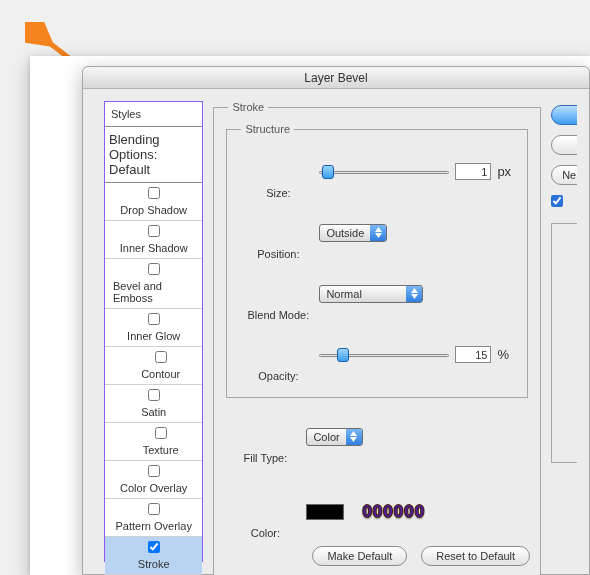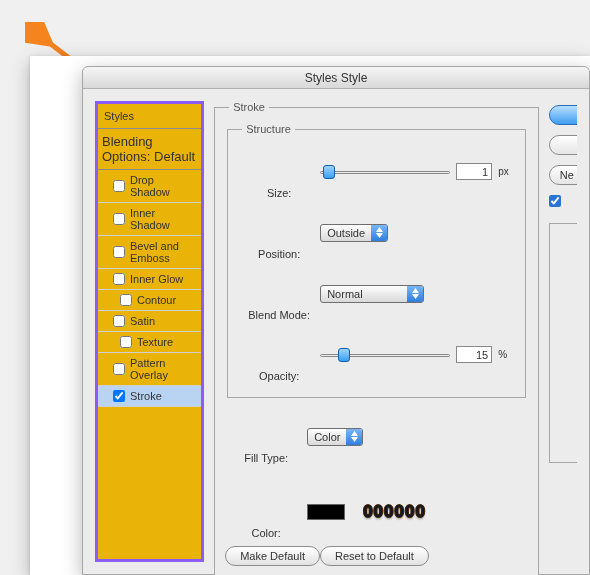--- a/index.html
+++ b/index.html
@@ -3,48 +3,48 @@
 <meta charset="utf-8">
 <style>
   * { box-sizing: border-box; margin: 0; padding: 0; }
   body { font-family: "Lucida Grande", Helvetica, Arial, sans-serif; font-size: 11px; background: #f0f0f0; width: 590px; height: 575px; overflow: hidden; position: relative; color: #333; }
   .outer { position: absolute; left: 30px; top: 56px; right: 0; bottom: 0; background: #fff; box-shadow: 0 6px 18px rgba(0,0,0,0.25), 0 1px 4px rgba(0,0,0,0.15); }
   .inner-canvas { position: absolute; left: 0; top: 0; right: 0; bottom: 0; background: #fff; }
   .window { position: absolute; left: 82px; top: 66px; right: 0; bottom: 0; background: #ececec; border: 1px solid #a6a6a6; border-radius: 6px 6px 0 0; box-shadow: 0 6px 20px rgba(0,0,0,0.28); }
   .titlebar { height: 22px; border-bottom: 1px solid #b0b0b0; border-radius: 6px 6px 0 0;
     background: linear-gradient(#f6f6f6,#d8d8d8); text-align: center; line-height: 22px; font-size: 12px; color: #333; }
   .content { position: absolute; top: 22px; left: 0; right: 0; bottom: 0; padding: 12px; display: flex; gap: 10px; }
-  .styles-list { width: 130px; border: 3px solid #8b5cf6; background: #eab308; }
+  .styles-list { width: 130px; border: 1px solid #8b5cf6; background: #ffffff; margin-left: 9px; }
   .styles-list .header { border-bottom: 1px solid #8a8a8a; padding: 6px 6px; font-size: 11px; }
   .styles-list .blend-opt { border-bottom: 1px solid #8a8a8a; padding: 5px 4px; font-size: 13px; }
-  .styles-list .row { display:flex; align-items:center; gap:5px; padding: 4px 15px; font-size: 11px; border-bottom: 1px solid #d0d0d0; }
+  .styles-list .row { display:flex; align-items:center; gap:5px; padding: 4px 8px; font-size: 11px; border-bottom: 1px solid #d0d0d0; flex-direction: column; }
   .styles-list .row.indent { padding-left: 22px; }
   .styles-list .row input[type=checkbox] { width: 12px; height: 12px; }
   .styles-list .row.active { background: #b9d4f2; }
 
   .panel-col { flex: 1; display:flex; flex-direction: column; gap: 0; }
   .fieldset { border: 1px solid #a6a6a6; border-radius: 0; padding: 6px 10px 12px; position: relative; margin-bottom: 10px; background: #ececec; }
   .fieldset > legend { padding: 0 4px; margin-left: 4px; font-size: 11px; color: #555; }
   .fieldset.stroke { flex: 1; display:flex; flex-direction: column; }
   .fieldset.structure { margin: 4px 2px 8px; }
   .form-row { display:flex; align-items:center; gap:6px; padding: 3px 6px; }
   .form-row .label { width: 70px; text-align: center; font-size: 11px; color: #333; margin-top: 43px; }
   .val-box { width: 36px; height: 17px; border: 1px solid #888; background: #fff; text-align: right; padding: 0 3px; font-size: 11px; line-height: 16px; }
-  .unit { font-size: 10px; color: #333; }
+  .unit { font-size: 13px; color: #333; }
   .slider { position: relative; width: 130px; height: 14px; }
   .slider .track { position:absolute; top:6px; left:0; right:0; height:3px; border:1px solid #888; border-radius:3px; background: linear-gradient(#d8d8d8,#fff); }
   .slider .thumb { position:absolute; width:12px; height:14px; background: linear-gradient(#9bd4ff,#3a9ff0); border: 1px solid #1560a8; border-radius: 3px; top:0; }
   .select { display:inline-flex; align-items:center; background: linear-gradient(#fefefe,#d9d9d9); border: 1px solid #6e6e6e; border-radius: 3px; height: 18px; box-shadow: inset 0 1px 0 #fff; font-size: 11px; overflow:hidden; }
   .select .sel-text { padding: 0 6px; }
   .select .sel-arrows { width: 16px; height: 100%; background: linear-gradient(#78b7f9,#2f7ede); display:flex; flex-direction:column; align-items:center; justify-content:center; gap:1px; }
   .sel-arrows svg { display:block; }
   .color-swatch { width: 38px; height: 16px; background: #000; border: 1px solid #666; }
-  .hex-label { font-family: "Arial Black", Impact, sans-serif; font-size: 17px; font-weight: 900; color: #0f172a; letter-spacing: 1px;
+  .hex-label { font-family: "Arial Black", Impact, sans-serif; font-size: 17px; font-weight: 900; color: #4c1d95; letter-spacing: 1px;
     text-shadow: -1px 0 #4a2500, 1px 0 #4a2500, 0 -1px #4a2500, 0 1px #4a2500, 0 2px 2px rgba(0,0,0,0.4); }
-  .footer-row { display:flex; justify-content: flex-start; padding: 4px 0 2px; margin-top:auto; }
+  .footer-row { display:flex; gap: 14px; justify-content: flex-end; padding: 4px 0 2px; margin-top:auto; }
   .btn { background: linear-gradient(#ffffff,#e2e2e2); border: 1px solid #8d8d8d; border-radius: 10px; height: 20px; padding: 0 14px; font-size: 11px; line-height: 18px; cursor: default; }
 
   .right-col { width: 34px; display:flex; flex-direction:column; gap:10px; align-items:flex-start; padding-top:4px; overflow:hidden; }
   .right-btn { width: 60px; height: 20px; border-radius: 10px; border:1px solid #8d8d8d; background: linear-gradient(#ffffff,#e5e5e5); font-size:11px; line-height:18px; text-align:left; padding:0 10px; }
   .right-btn.primary { background: linear-gradient(#b9e0ff,#3f9df2); border-color:#2a6bb4; color:#13355a; }
   .right-check { display:flex; align-items:center; gap:3px; }
   .right-check input { width: 12px; height: 12px; accent-color:#2973d6; }
   .right-box { width: 50px; height: 240px; border:1px solid #a6a6a6; background: #ececec; margin-top: 6px; }
 
   .arrow-annot { position:absolute; left: 25px; top: 22px; pointer-events:none; }
@@ -61,21 +61,21 @@
     </defs>
     <line x1="140" y1="110" x2="18" y2="16" stroke="#f5841f" stroke-width="5" marker-end="url(#ah)"></line>
   </svg>
 </div>
 
 <div class="outer">
   <div class="inner-canvas"></div>
 </div>
 
 <div class="window">
-  <div class="titlebar">Styles Style</div>
+  <div class="titlebar">Layer Bevel</div>
   <div class="content">
 
     <div class="styles-list">
       <div class="header">Styles</div>
       <div class="blend-opt">Blending Options: Default</div>
       <div id="styles-rows">
           <div class="row">
             <input type="checkbox" style="">
             <span>Drop Shadow</span>
           </div>
@@ -95,20 +95,24 @@
             <input type="checkbox" style="">
             <span>Contour</span>
           </div>
           <div class="row">
             <input type="checkbox" style="">
             <span>Satin</span>
           </div>
           <div class="row indent">
             <input type="checkbox" style="">
             <span>Texture</span>
+          </div>
+          <div class="row">
+            <input type="checkbox" style="">
+            <span>Color Overlay</span>
           </div>
           <div class="row">
             <input type="checkbox" style="">
             <span>Pattern Overlay</span>
           </div>
           <div class="row active">
             <input type="checkbox" checked="" style="">
             <span>Stroke</span>
           </div>
         </div>

